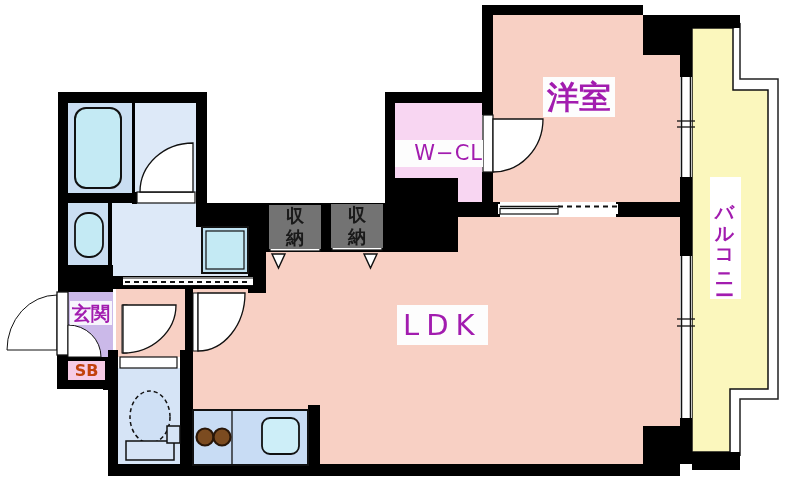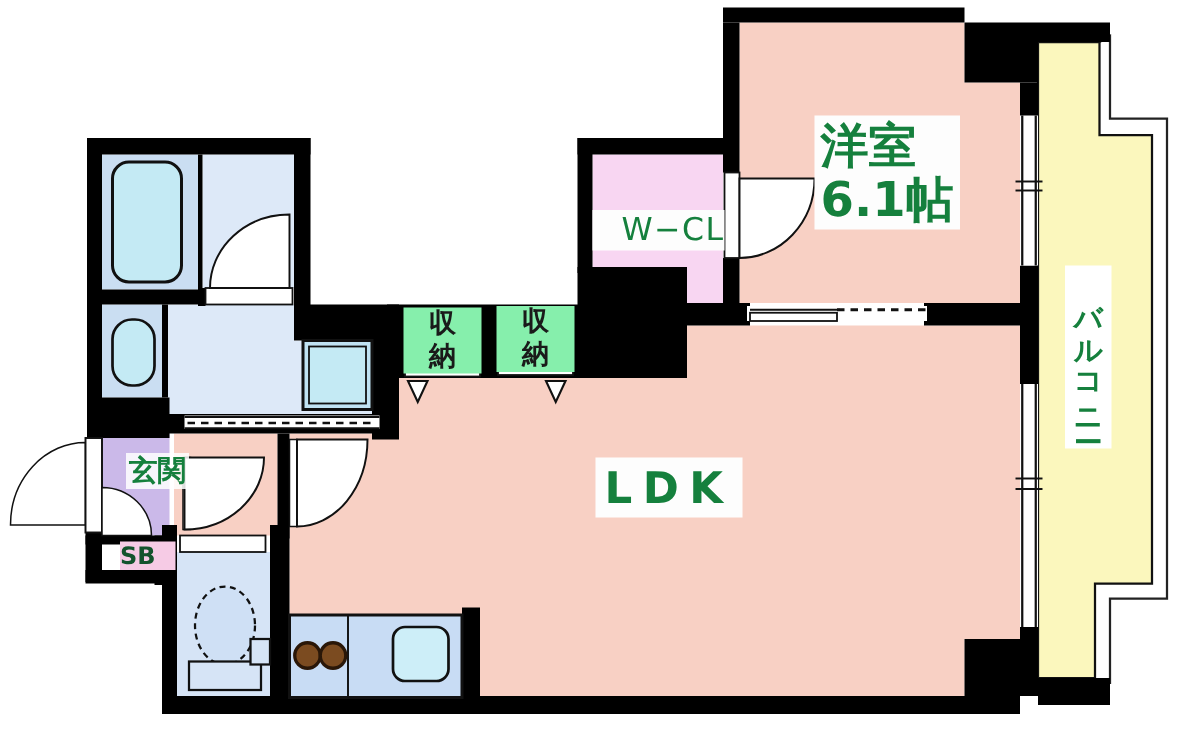--- a/index.html
+++ b/index.html
@@ -1,38 +1,38 @@
 <!DOCTYPE html>
 <html><head>
 <meta charset="utf-8">
 <style>
   html,body{margin:0;padding:0;background:#ffffff;}
   #stage{
     position:relative;width:800px;height:492px;background:#ffffff;overflow:hidden;
     font-family:"DejaVu Sans",sans-serif;color:#1a1a1a;
   }
   #plan-svg{position:absolute;left:0;top:0;}
-  .lbl{position:absolute;white-space:nowrap;color:#15803d;}
+  .lbl{position:absolute;white-space:nowrap;color:#a21caf;}
   .lbl span{display:block;}
   .lbl-yoshitsu{left:543px;top:77px;background:#fdfdfd;padding:2px 4px;text-align:left;
     font-size:32px;font-weight:600;line-height:36px;}
   .lbl-ldk{left:397px;top:305px;background:#fdfdfd;padding:3px 6px;text-align:center;
-    font-size:29px;font-weight:700;line-height:34px;}
+    font-size:29px;font-weight:400;line-height:34px;}
   .lbl-ldk .latin{letter-spacing:7px;}
   .lbl-wcl{left:395px;top:140px;width:88px;height:27px;background:#fdfdfd;text-align:right;
     font-size:21px;font-weight:500;line-height:27px;letter-spacing:1px;}
   .storage{position:absolute;width:50px;height:30px;background:#f8d6f2;
     display:flex;align-items:center;justify-content:center;}
-  .storage span{background:#86efac;font-size:18px;font-weight:600;line-height:22px;padding:0 17px;}
+  .storage span{background:#737373;font-size:18px;font-weight:600;line-height:22px;padding:0 17px;}
   .st1{left:270px;top:212px;}
   .st2{left:332px;top:211px;}
-  .lbl-genkan{left:84px;top:301px;font-size:19px;font-weight:600;}
+  .lbl-genkan{left:70px;top:301px;font-size:19px;font-weight:600;}
   .lbl-genkan span{background:rgba(255,255,255,.85);padding:1px 2px;display:inline;}
-  .lbl-sb{left:68px;top:361px;width:37px;height:19px;background:#f6cbe5;text-align:left;
-    font-size:16px;font-weight:700;line-height:19px;color:#14532d;margin-left:12px;}
+  .lbl-sb{left:68px;top:361px;width:37px;height:19px;background:#f6cbe5;text-align:center;
+    font-size:16px;font-weight:700;line-height:19px;color:#c2410c;}
   .lbl-balcony{left:710px;top:177px;width:31px;height:122px;background:#ffffff;
     display:flex;align-items:center;justify-content:center;
     writing-mode:vertical-rl;font-size:19px;font-weight:600;letter-spacing:2px;}
 </style>
 </head>
 <body>
 
 <div id="stage">
 
   <svg id="plan-svg" width="800" height="492" viewBox="0 0 800 492">
@@ -170,21 +170,20 @@
       <rect x="193" y="410" width="115" height="55" fill="#c8dcf4" stroke="#111" stroke-width="2"></rect>
       <line x1="232" y1="410" x2="232" y2="465" stroke="#111" stroke-width="1.3"></line>
       <circle cx="205" cy="437" r="8.5" fill="#7b4b20" stroke="#2a1708" stroke-width="2.2"></circle>
       <circle cx="222" cy="437" r="8.5" fill="#7b4b20" stroke="#2a1708" stroke-width="2.2"></circle>
       <rect x="262" y="418" width="37" height="36" rx="8" fill="#cdeef8" stroke="#111" stroke-width="1.8"></rect>
     </g>
   </svg>
 
   <div class="lbl lbl-yoshitsu">
     <span>洋室</span>
-    <span>6.1帖</span>
   </div>
 
   <div class="lbl lbl-ldk">
     <span class="latin">LDK</span>
   </div>
 
   <div class="lbl lbl-wcl">W−CL</div>
 
   <div class="storage st1">
     <span>収納</span>

